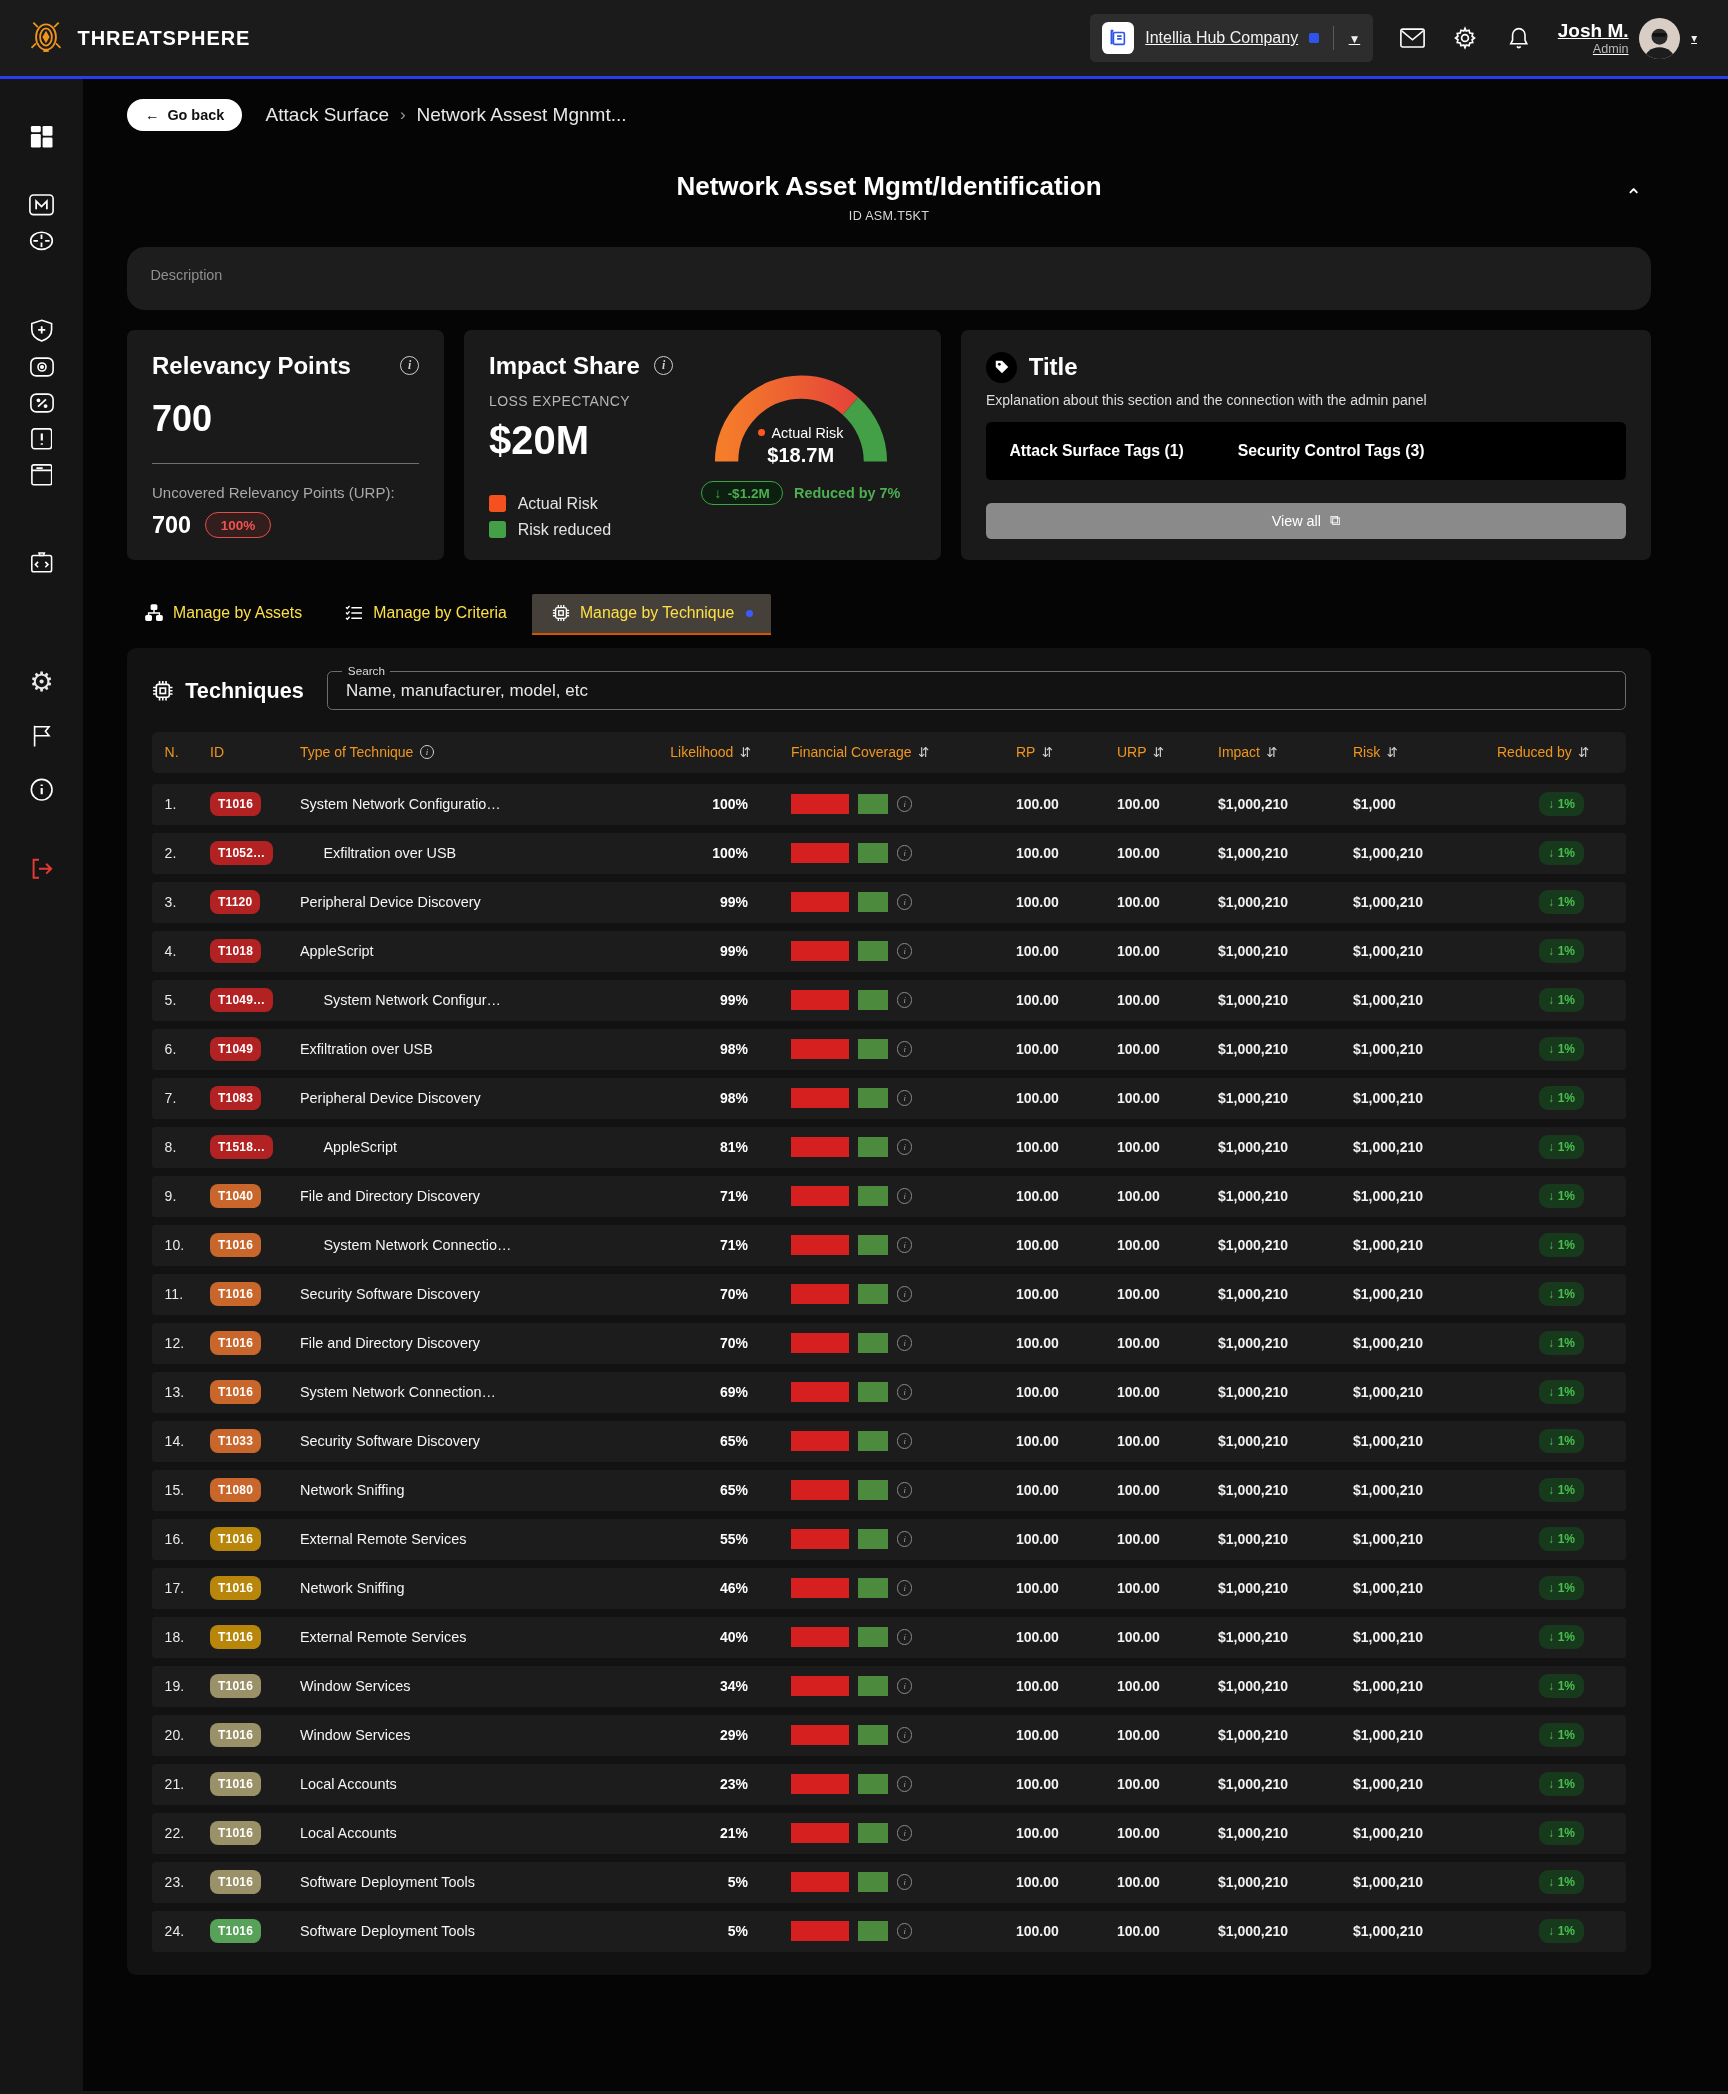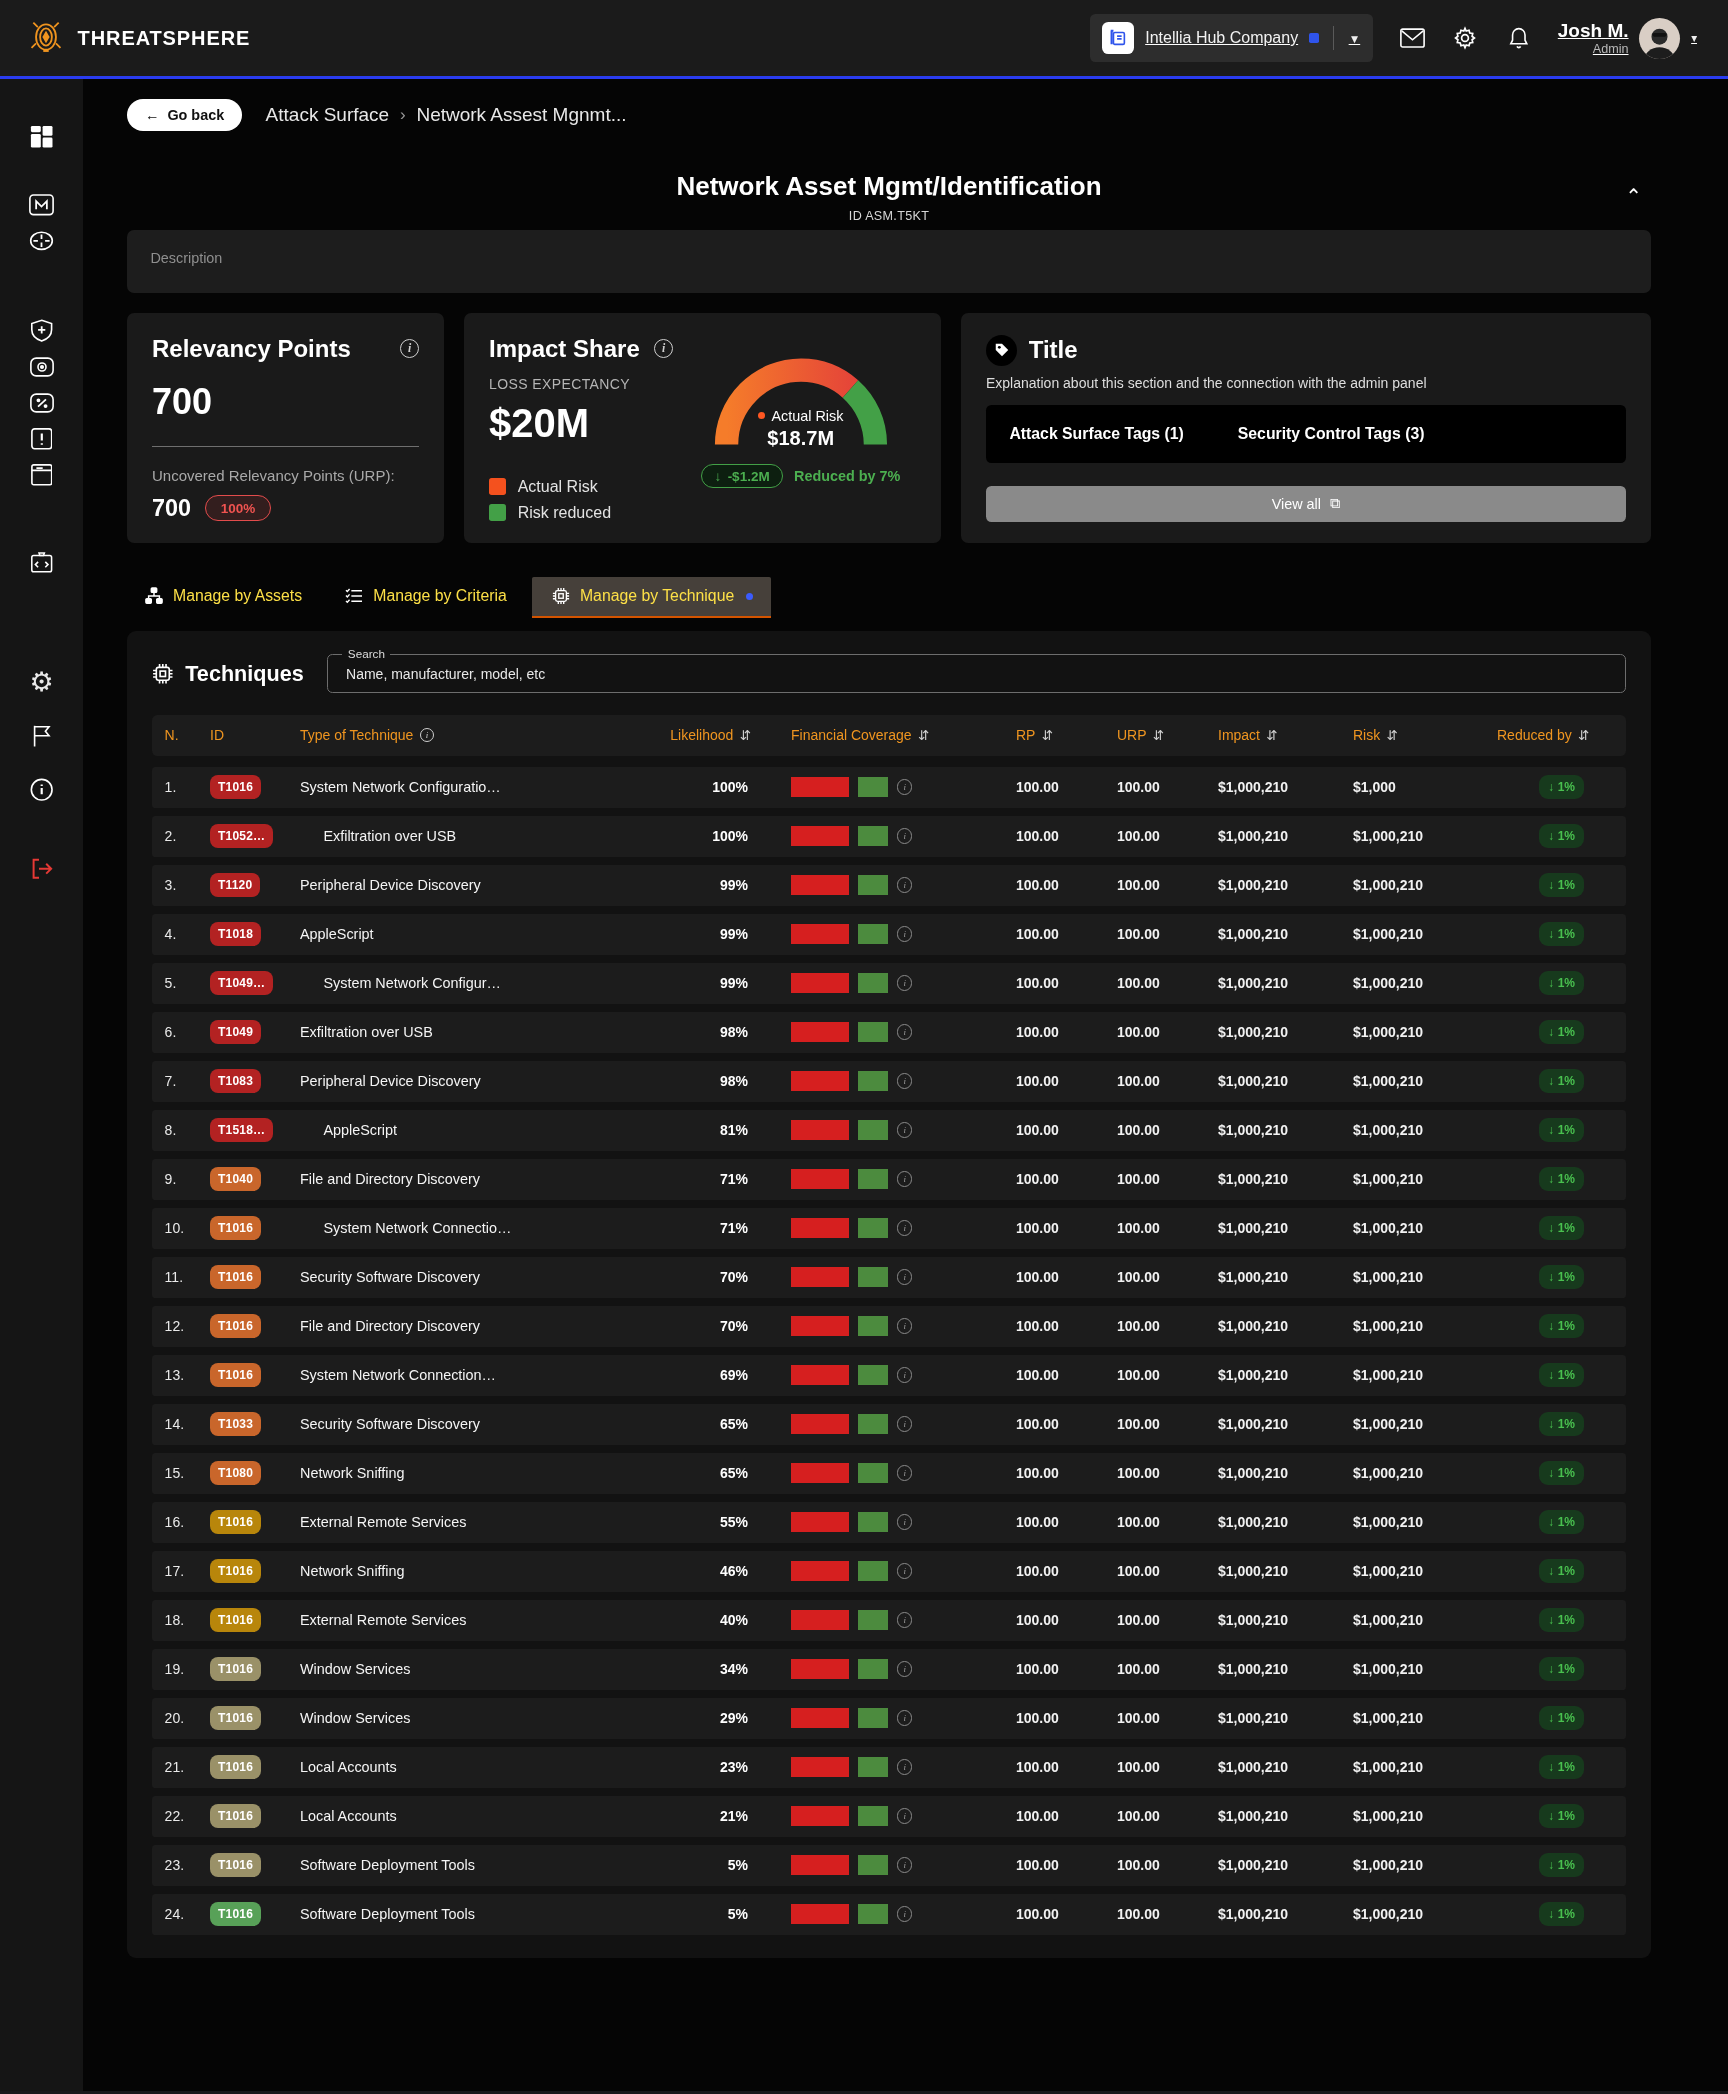--- a/index.html
+++ b/index.html
@@ -34,21 +34,21 @@
   .crumb-row { display:flex; align-items:center; gap:23.4px; margin-top:20px; }
   .back-btn { background:#fff; color:#111; border:none; border-radius:16px; font-size:14.4px; font-weight:bold; padding:8px 18px; display:flex; gap:8px; align-items:center; cursor:pointer; font-family:inherit; }
   .crumbs { display:flex; align-items:center; gap:10.8px; font-size:19px; color:#e8e8e8; }
   .crumb-sep { color:#9a9a9a; font-size:17px; }
   .title-wrap { position:relative; text-align:center; margin-top:40px; }
   .page-title { font-size:26px; font-weight:bold; }
   .page-id { font-size:12.6px; color:#d7d7d7; margin-top:7.2px; letter-spacing:0.3px; }
   .collapse-btn { position:absolute; right:9px; top:12.6px; font-size:20px; color:#fff; cursor:pointer; }
 
   
-  .desc-card { background:#1d1d1d; border-radius:7px; margin-top:7px; padding:20px 23.4px 27px; }
+  .desc-card { background:#1d1d1d; border-radius:18px; margin-top:24px; padding:20px 23.4px 27px; }
   .desc-label { color:#8f8f8f; font-size:14.4px; }
   .desc-text { font-size:15.3px; line-height:1.45; margin-top:12.6px; color:#f4f4f4; max-width:1458px; }
 
   
   .cards-row { display:flex; gap:20px; margin-top:20px; height:230px; }
   .card { background:#1a1a1a; border-radius:7.2px; padding:21.6px 25px; }
   .card-title-row { display:flex; align-items:center; }
   .card-title { font-size:24px; font-weight:bold; }
   .info-bubble { width:19px; height:19px; border:1.4px solid #cfcfcf; border-radius:50%; color:#cfcfcf; font-size:11.7px; font-style:italic; font-weight:bold; display:inline-flex; align-items:center; justify-content:center; font-family:"Liberation Serif", serif; }
 
@@ -90,21 +90,21 @@
   .tab { display:flex; align-items:center; gap:10px; font-size:15.8px; color:#fde047; padding:10.8px 18px; cursor:pointer; border-bottom:2.7px solid transparent;text-align:center; }
   .tab.active { background:#46403a; border-bottom:2.7px solid #d35400; border-radius:1.8px 1.8px 0 0;padding-left:20px; }
   .tab-dot { width:7.2px; height:7.2px; border-radius:50%; background:#3b5bfd; margin-left:1.8px; }
 
   
   .panel { background:#121212; border-radius:9px; margin-top:12.6px; padding:23.4px 25px; }
   .panel-head { display:flex; align-items:center; gap:23.4px; }
   .panel-title { display:flex; align-items:center; gap:11.7px; font-size:21.6px; font-weight:bold; flex:none; }
   .search-box { flex:1; position:relative; border:0.9px solid #6d6d6d; border-radius:5.4px; height:39px; display:flex; align-items:center; }
   .search-label { position:absolute; top:-8px; left:14.4px; background:#121212; padding:0 5.4px; font-size:11.7px; color:#dcdcdc; }
-  .search-input { background:transparent; border:none; outline:none; color:#a16207; font-size:14px; width:100%; padding:0 18px; font-family:inherit; }
+  .search-input { background:transparent; border:none; outline:none; color:#a16207; font-size:17px; width:100%; padding:0 18px; font-family:inherit; }
   .search-input::placeholder { color:#e8e8e8; opacity:1; }
 
   .t-grid { display:grid; grid-template-columns:58px 90px 356px 135px 225px 101px 101px 135px 144px 1fr; align-items:center; }
   .thead { background:#1c1c1c; border-radius:5.4px; height:41px; margin-top:21.6px; color:#ef9520; font-size:14px; }
   .th { display:flex; align-items:center; gap:6.3px; }
   .th.right { justify-content:flex-end; padding-right:40px; }
   .sort-ic { color:#cfcfcf; font-size:13.5px; cursor:pointer; }
   .th-info { width:14.4px; height:14.4px; border:1.2px solid #cfcfcf; border-radius:50%; color:#cfcfcf; font-size:9px; font-style:italic; display:inline-flex; align-items:center; justify-content:center; font-family:"Liberation Serif", serif; }
 
   .rows { display:flex; flex-direction:column; gap:8px; margin-top:10.8px; }

